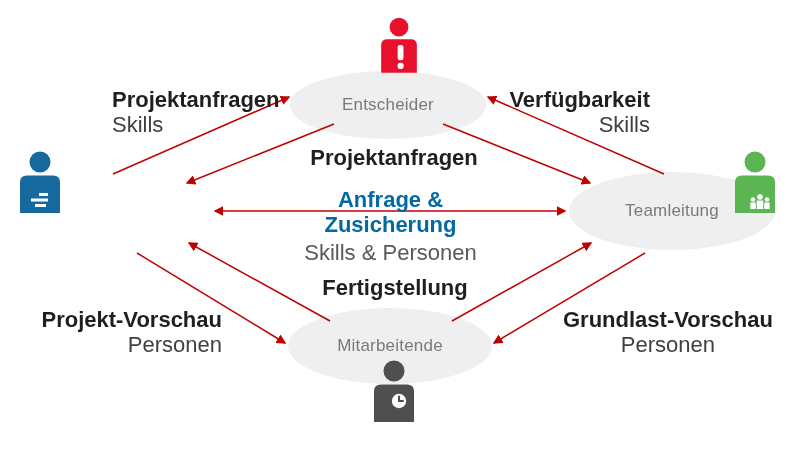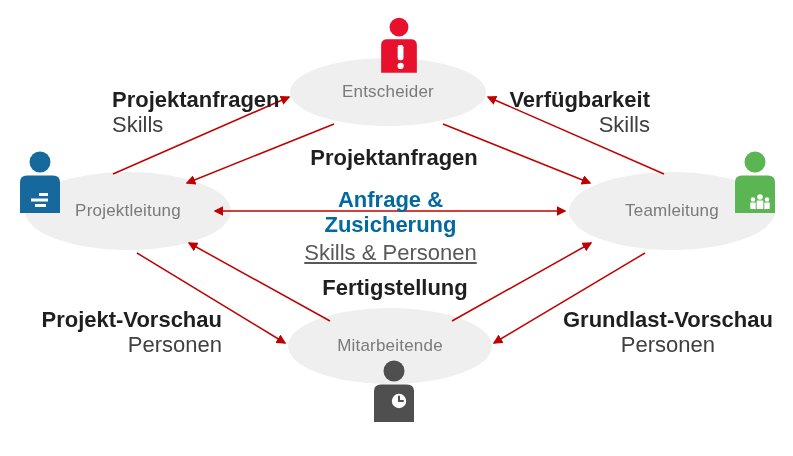--- a/index.html
+++ b/index.html
@@ -11,52 +11,49 @@
   .stage{position:absolute;inset:0;width:793px;height:456px;}
   svg.arrows{position:absolute;left:0;top:0;z-index:2;}
   .node{
     position:absolute;z-index:1;border-radius:50%;
     background:#efefef;
     display:flex;align-items:center;justify-content:center;
   }
   .node span{
     color:#7a7a7a;font-size:17px;letter-spacing:.2px;
   }
-  .node-entscheider{left:290px;top:58px;width:196px;height:68px;}
+  .node-entscheider{left:290px;top:71px;width:196px;height:68px;}
   .node-projektleitung{left:25px;top:172px;width:206px;height:78px;}
   .node-teamleitung{left:569px;top:172px;width:206px;height:78px;}
   .node-mitarbeitende{left:288px;top:308px;width:204px;height:76px;}
   .icon{position:absolute;z-index:3;}
   .icon-entscheider{left:374px;top:15px;}
   .icon-projektleitung{left:12px;top:151px;}
   .icon-teamleitung{left:727px;top:151px;}
   .icon-mitarbeitende{left:366px;top:360px;}
   .elabel{position:absolute;z-index:3;font-size:22px;line-height:25px;}
   .elabel .l1{font-weight:bold;color:#1f1f1f;}
   .elabel .l2{color:#404040;}
   .lbl-projektanfragen{left:112px;top:87px;text-align:left;}
   .lbl-verfuegbarkeit{right:143px;top:87px;text-align:right;}
   .lbl-projektzusagen{left:294px;top:145px;width:200px;text-align:center;}
   .lbl-anfrage{left:283px;top:187px;width:215px;text-align:center;}
   .lbl-anfrage .l1{color:#0369a1;}
-  .lbl-anfrage .l2{color:#595959;margin-top:3px;text-decoration:underline;}
+  .lbl-anfrage .l2{color:#595959;margin-top:3px;}
   .lbl-fertigstellung{left:295px;top:275px;width:200px;text-align:center;}
   .lbl-projekt-vorschau{right:571px;top:307px;text-align:right;white-space:nowrap;}
   .lbl-grundlast{left:563px;top:307px;text-align:center;white-space:nowrap;}
 </style>
 </head>
 <body>
 
 <div class="stage">
 
   <div class="node node-entscheider">
     <span>Entscheider</span>
-  </div>
-  <div class="node node-projektleitung">
-    <span>Projektleitung</span>
   </div>
   <div class="node node-mitarbeitende">
     <span>Mitarbeitende</span>
   </div>
   <div class="node node-teamleitung">
     <span>Teamleitung</span>
   </div>
 
   <svg class="arrows" width="793" height="456" viewBox="0 0 793 456">
     <defs>

